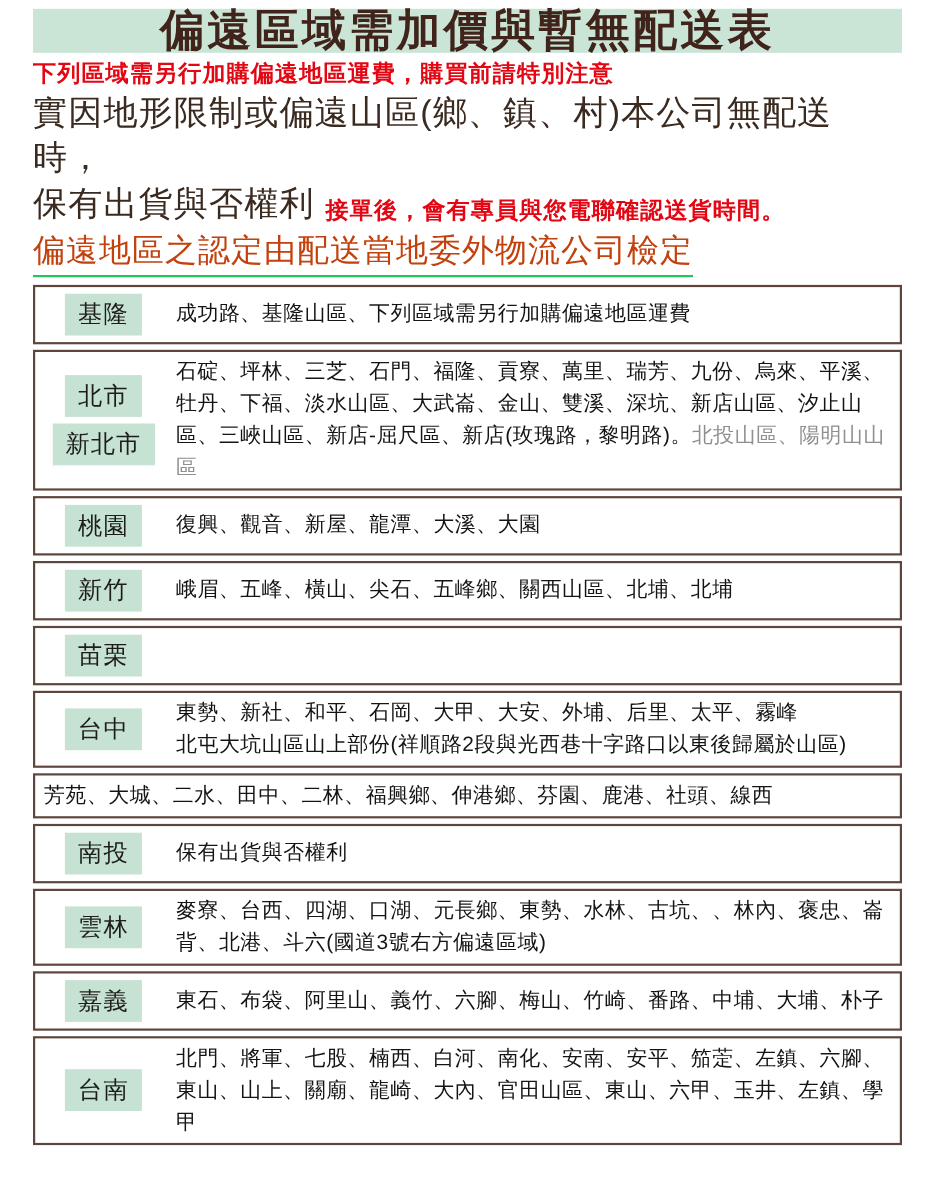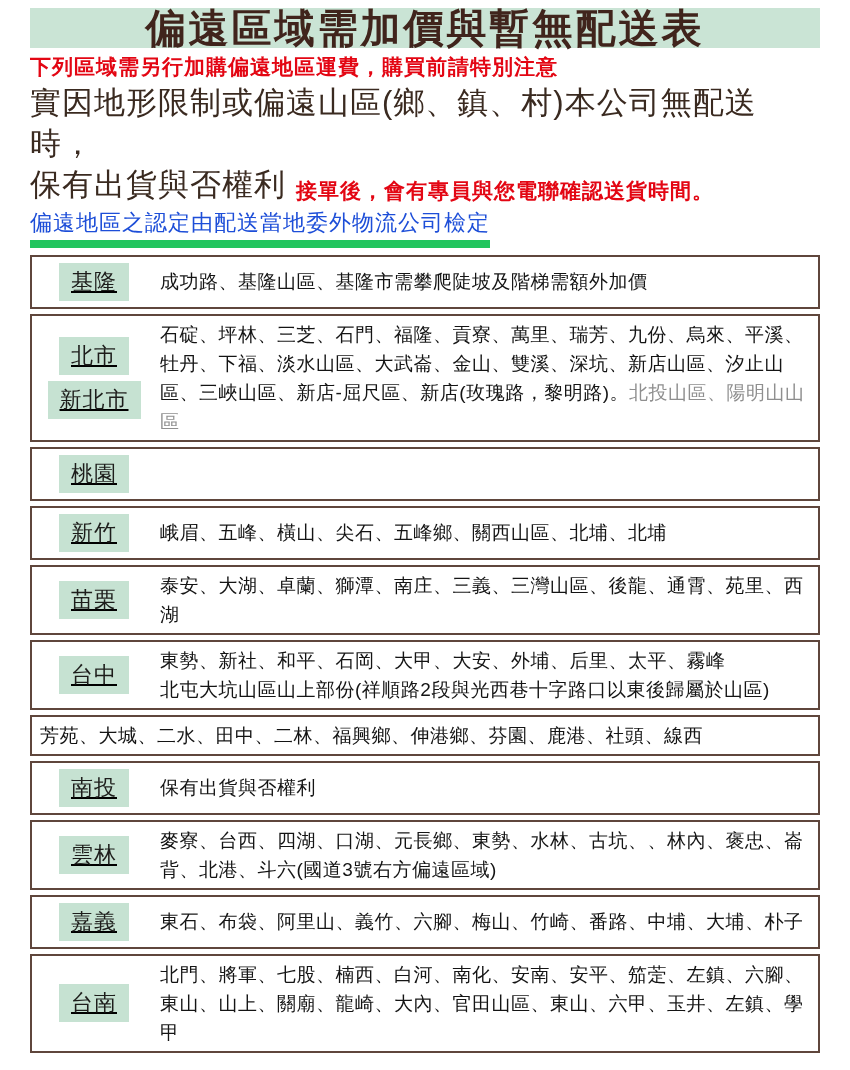--- a/index.html
+++ b/index.html
@@ -37,41 +37,40 @@
   }
   .line2 { display: flex; align-items: flex-end; gap: 10px; }
   .red-inline {
     font-size: 21px; color: #e30613;
     font-family: "Liberation Serif", serif; font-weight: bold;
     letter-spacing: 1px;
   }
 
   .blue-line {
     display: inline-block;
-    font-size: 22px; color: #1d4ed8;
-    border-bottom: 8px solid #22c55e;
+    font-size: 29px; color: #c2410c;
+    border-bottom: 2px solid #22c55e;
     padding-bottom: 2px;
     margin: 2px 0 7px 0;
     letter-spacing: 1px;
   }
 
   .rows {}
   .row {
     border: 2px solid #5f463c;
     background: #ffffff;
     display: flex; align-items: center;
     margin-bottom: 5px;
     padding: 4px 8px;
   }
   .labels {
     min-width: 100px;
     display: flex; flex-direction: column; gap: 6px;
     align-items: center; justify-content: flex-start;
     margin: 2px 16px 2px 4px;
-    text-decoration: underline;
   }
   .label {
     background: #c6e2d2;
     font-size: 22px; color: #1d1d1b;
     padding: 4px 12px;
     white-space: nowrap;
     letter-spacing: 1px;
   }
   .areas {
     flex: 1;
@@ -102,45 +101,45 @@
 
   <div>
     <span class="blue-line">偏遠地區之認定由配送當地委外物流公司檢定</span>
   </div>
 
   <div class="rows" id="rows">
       <div class="row">
         <div class="labels">
           <div class="label">基隆</div>
         </div>
-        <div class="areas"><span>成功路、基隆山區、基隆市需攀爬陡坡及階梯需額外加價</span></div>
+        <div class="areas"><span>成功路、基隆山區、下列區域需另行加購偏遠地區運費</span></div>
       </div>
       <div class="row">
         <div class="labels">
           <div class="label">北市</div>
           <div class="label">新北市</div>
         </div>
         <div class="areas"><span>石碇、坪林、三芝、石門、福隆、貢寮、萬里、瑞芳、九份、烏來、平溪、牡丹、下福、淡水山區、大武崙、金山、雙溪、深坑、新店山區、汐止山區、三峽山區、新店-屈尺區、新店(玫瑰路，黎明路)。</span><span class="gray">北投山區、陽明山山區</span></div>
       </div>
       <div class="row">
         <div class="labels">
           <div class="label">桃園</div>
         </div>
+        <div class="areas"><span>復興、觀音、新屋、龍潭、大溪、大園</span></div>
       </div>
       <div class="row">
         <div class="labels">
           <div class="label">新竹</div>
         </div>
         <div class="areas"><span>峨眉、五峰、橫山、尖石、五峰鄉、關西山區、北埔、北埔</span></div>
       </div>
       <div class="row">
         <div class="labels">
           <div class="label">苗栗</div>
         </div>
-        <div class="areas"><span>泰安、大湖、卓蘭、獅潭、南庄、三義、三灣山區、後龍、通霄、苑里、西湖</span></div>
       </div>
       <div class="row">
         <div class="labels">
           <div class="label">台中</div>
         </div>
         <div class="areas"><span>東勢、新社、和平、石岡、大甲、大安、外埔、后里、太平、霧峰
 北屯大坑山區山上部份(祥順路2段與光西巷十字路口以東後歸屬於山區)</span></div>
       </div>
       <div class="row">
         <div class="areas"><span>芳苑、大城、二水、田中、二林、福興鄉、伸港鄉、芬園、鹿港、社頭、線西</span></div>

